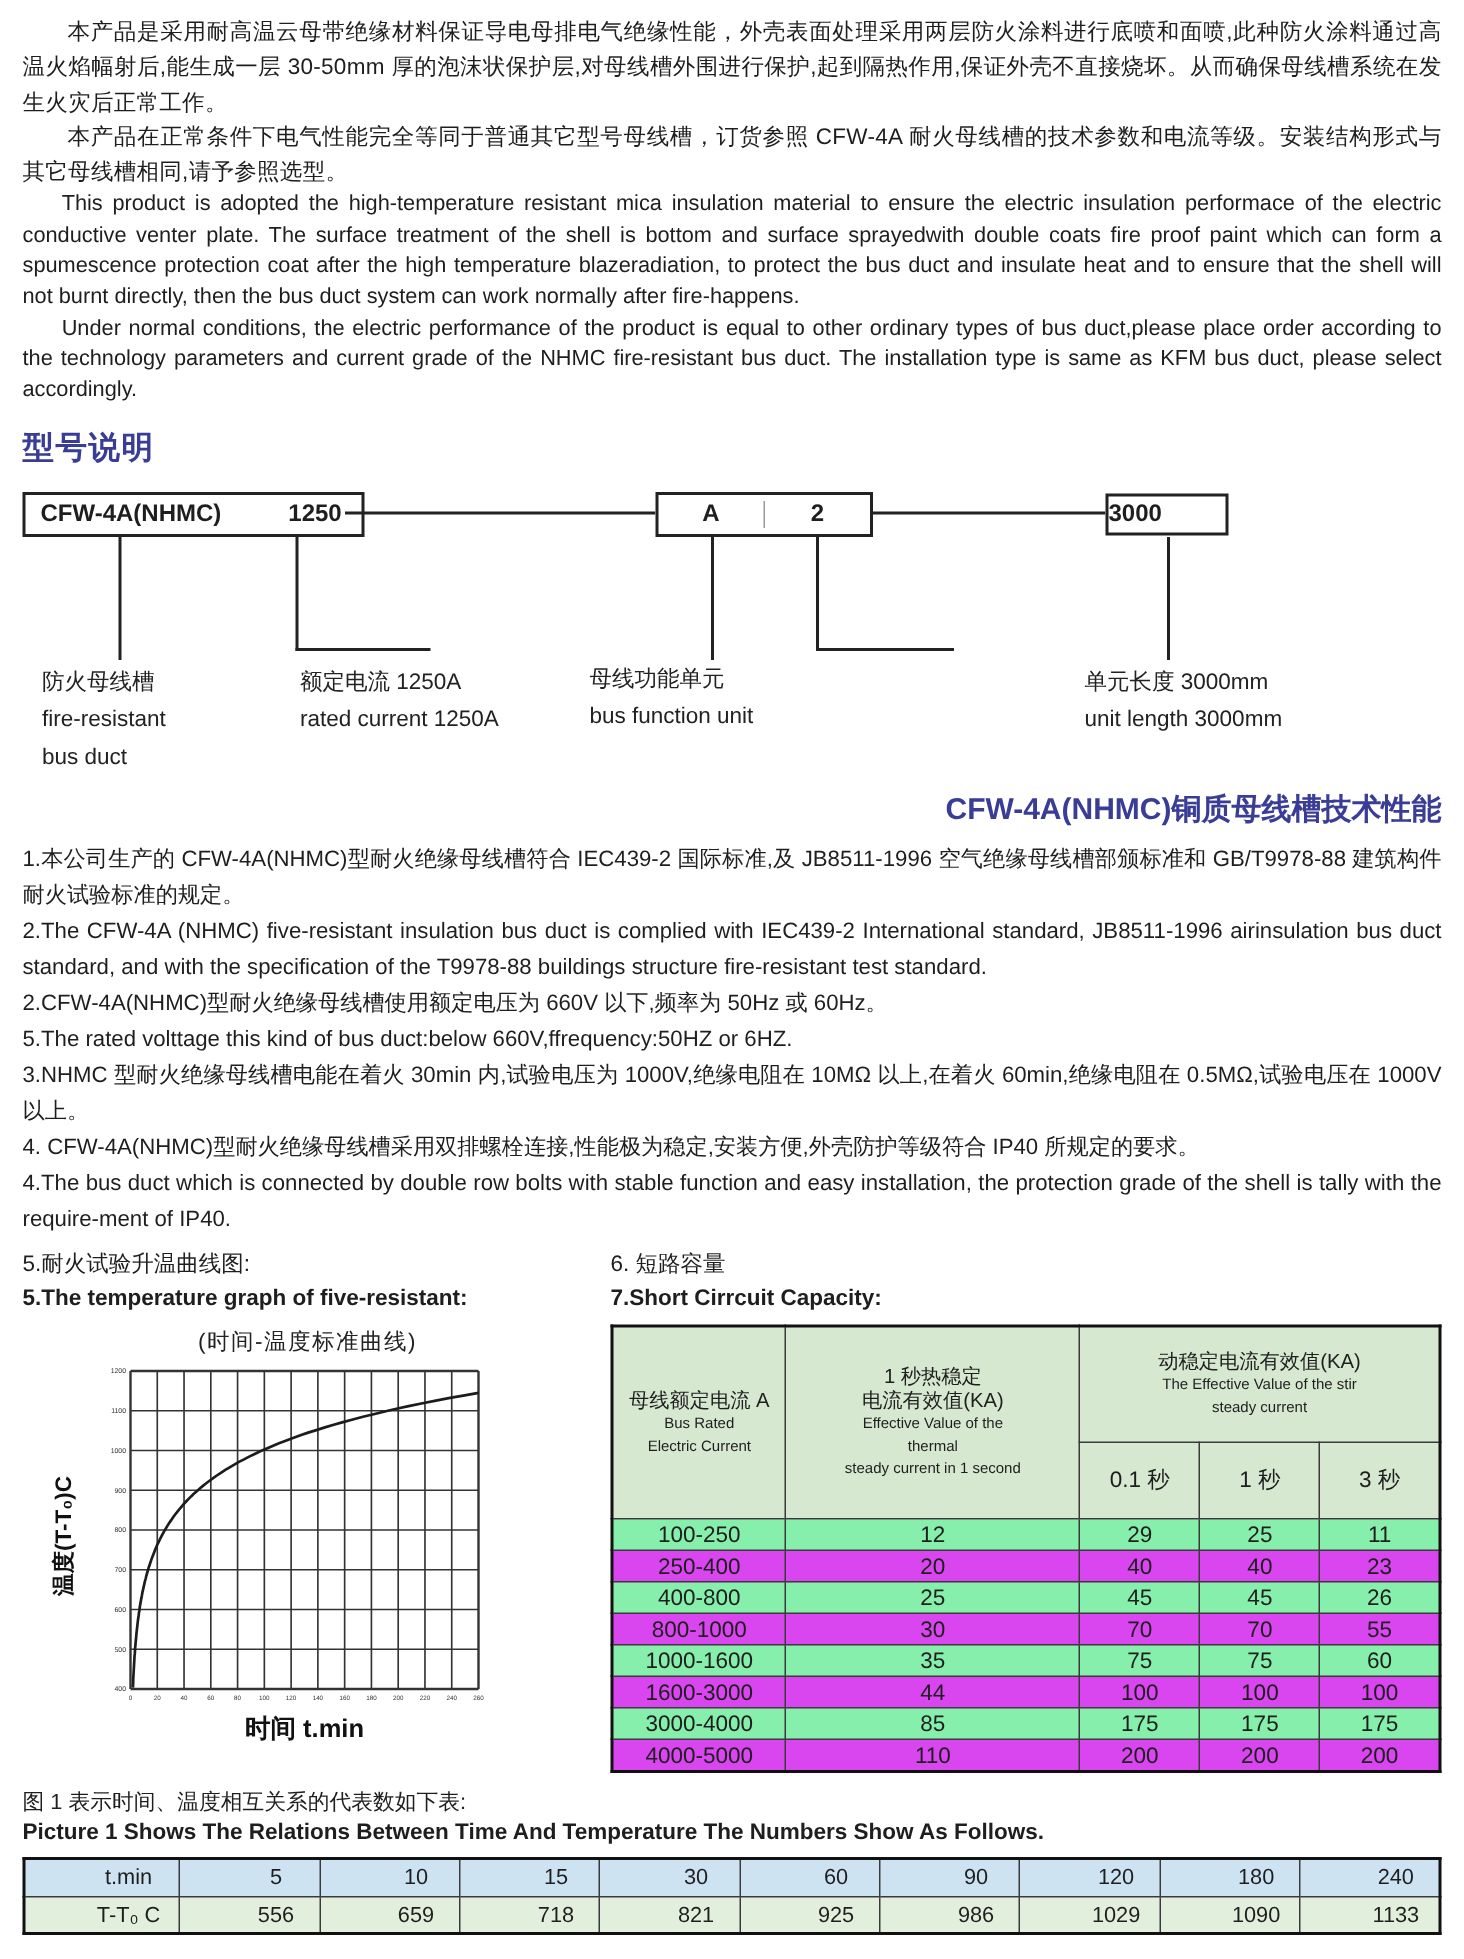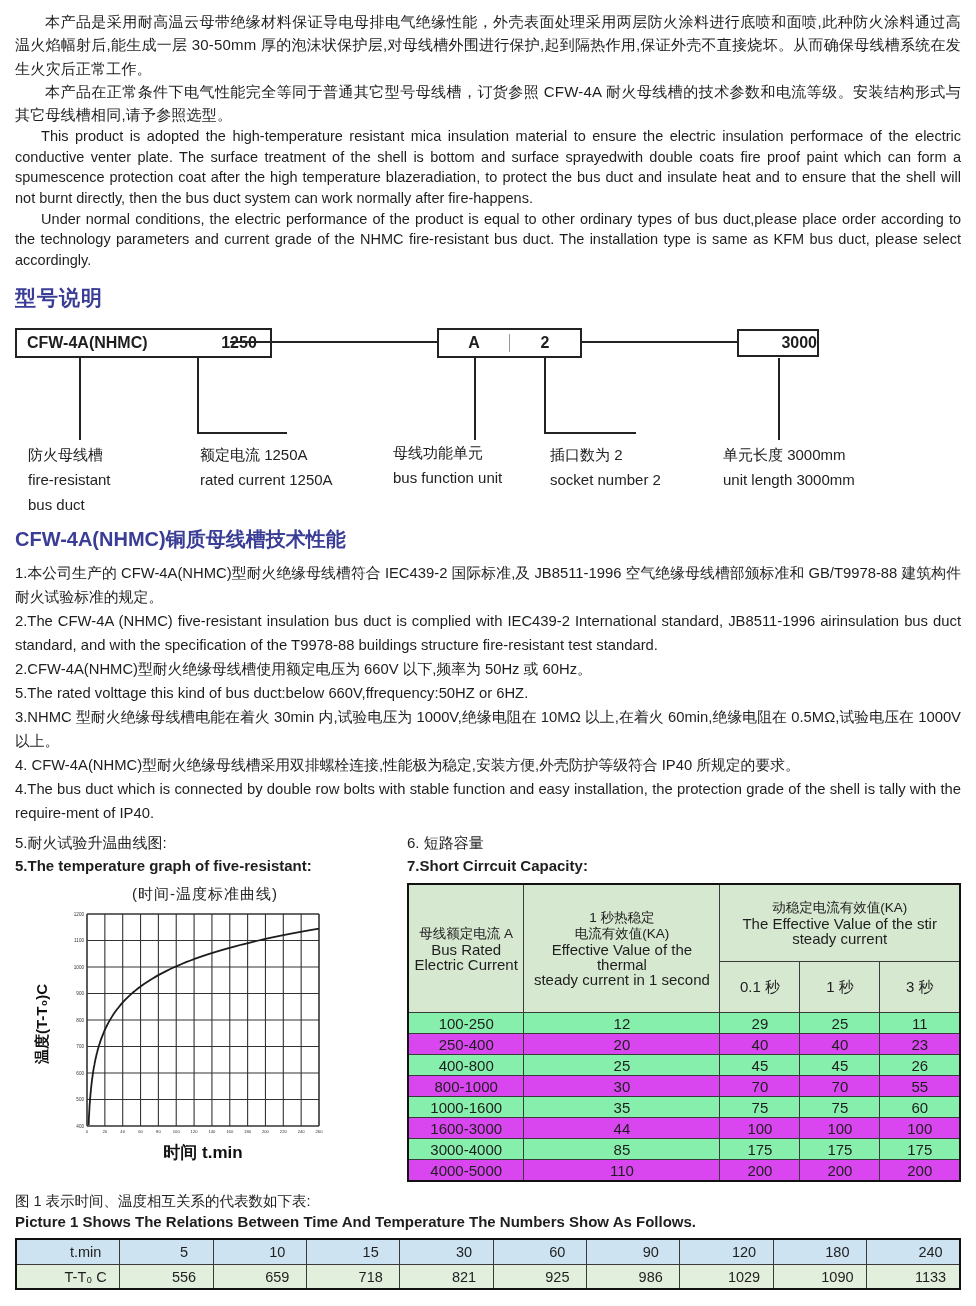--- a/index.html
+++ b/index.html
@@ -34,21 +34,21 @@
   .item5, .item6 { font-size:15px; line-height:23px; }
   .bold { font-weight:bold; }
   .chart-title { width:240px; margin:8px 0 0 70px; text-align:center; font-size:15px; color:#222; letter-spacing:1px; }
 
   
   .tbl-sc { border-collapse:collapse; width:100%; margin-top:6px; table-layout:fixed; }
   .tbl-sc th, .tbl-sc td { border:1px solid #3a3a3a; text-align:center; vertical-align:middle; }
   .tbl-sc { border:2px solid #111; }
   .tbl-sc thead th { background:#d7e8d1; font-weight:normal; padding:15px 1px; }
   .hl-zh { font-size:13.5px; line-height:16px; }
-  .hl-en { font-size:15px; line-height:15px; }
+  .hl-en { font-size:10px; line-height:15px; }
   .sub-sec { font-size:15px; line-height:20px; }
   .tbl-sc tbody td { font-size:15px; padding:1.5px 0; height:21px; }
   .tbl-sc .alt-blue td  { background:#86efac; }
   .tbl-sc .alt-green td { background:#d946ef; }
 
   
   .cap-zh { font-size:14.5px; margin-top:10px; }
   .cap-en { font-size:15px; font-weight:bold; margin-top:2px; }
   .tbl-bottom { border-collapse:collapse; width:100%; margin-top:8px; table-layout:fixed; border:2px solid #111; }
   .tbl-bottom td { border:1px solid #3a3a3a; text-align:center; font-size:14.5px; height:25px;padding-left:35px; }
@@ -66,35 +66,35 @@
 
   <p class="para-zh">本产品是采用耐高温云母带绝缘材料保证导电母排电气绝缘性能，外壳表面处理采用两层防火涂料进行底喷和面喷,此种防火涂料通过高温火焰幅射后,能生成一层 30-50mm 厚的泡沫状保护层,对母线槽外围进行保护,起到隔热作用,保证外壳不直接烧坏。从而确保母线槽系统在发生火灾后正常工作。</p>
   <p class="para-zh">本产品在正常条件下电气性能完全等同于普通其它型号母线槽，订货参照 CFW-4A 耐火母线槽的技术参数和电流等级。安装结构形式与其它母线槽相同,请予参照选型。</p>
   <p class="para-en">This product is adopted the high-temperature resistant mica insulation material to ensure the electric insulation performace of the electric conductive venter plate. The surface treatment of the shell is bottom and surface sprayedwith double coats fire proof paint which can form a spumescence protection coat after the high temperature blazeradiation, to protect the bus duct and insulate heat and to ensure that the shell will not burnt directly, then the bus duct system can work normally after fire-happens.</p>
   <p class="para-en">Under normal conditions, the electric performance of the product is equal to other ordinary types of bus duct,please place order according to the technology parameters and current grade of the NHMC fire-resistant bus duct. The installation type is same as KFM bus duct, please select accordingly.</p>
 
   <h2 class="sec-title">型号说明</h2>
 
   <div class="diagram">
 
-    <div class="mbox" style="left:0px; top:8px; width:257px; height:30px;">
+    <div class="mbox" style="left:0px; top:8px; width:228px; height:30px;">
       <span class="cell" style="flex:1; text-align:left; padding-left:10px;">CFW-4A(NHMC)</span>
       <span class="cell" style="width:62px;">1250</span>
     </div>
 
     <div class="conn" style="left:215px; top:21px; width:207px; height:2px;"></div>
 
     <div class="mbox" style="left:422px; top:8px; width:145px; height:30px;">
       <span class="cell" style="flex:1;">A</span>
       <span class="cell" style="flex:1; border-left:1px solid #999;">2</span>
     </div>
 
     <div class="conn" style="left:567px; top:21px; width:155px; height:2px;"></div>
 
-    <div class="mbox" style="left:722px; top:9px; width:82px; height:28px; justify-content:flex-end;">
+    <div class="mbox" style="left:722px; top:9px; width:82px; height:28px; justify-content:flex-start;">
       <span class="cell">3000</span>
     </div>
 
     <div class="lead-v" style="left:64px;  top:38px; height:82px;"></div>
     <div class="lead-v" style="left:182px; top:38px; height:76px;"></div>
     <div class="lead-h" style="left:182px; top:112px; width:90px;"></div>
     <div class="lead-v" style="left:459px; top:38px; height:82px;"></div>
     <div class="lead-v" style="left:529px; top:38px; height:76px;"></div>
     <div class="lead-h" style="left:529px; top:112px; width:92px;"></div>
     <div class="lead-v" style="left:763px; top:38px; height:82px;"></div>
@@ -105,31 +105,27 @@
       <div>bus duct</div>
     </div>
     <div class="dlabel" style="left:185px; top:122px;">
       <div>额定电流 1250A</div>
       <div>rated current 1250A</div>
     </div>
     <div class="dlabel" style="left:378px; top:120px;">
       <div>母线功能单元</div>
       <div>bus function unit</div>
     </div>
-    <div class="dlabel" style="left:535px; top:122px;">
-      <div>插口数为 2</div>
-      <div>socket number 2</div>
-    </div>
     <div class="dlabel" style="left:708px; top:122px;">
       <div>单元长度 3000mm</div>
       <div>unit length 3000mm</div>
     </div>
   </div>
 
-  <h2 class="sec-title" style="font-size:20px; letter-spacing:0;">CFW-4A(NHMC)铜质母线槽技术性能</h2>
+  <h2 class="sec-title" style="font-size:20px; letter-spacing:0;text-align:right;">CFW-4A(NHMC)铜质母线槽技术性能</h2>
   <p class="tech-item">1.本公司生产的 CFW-4A(NHMC)型耐火绝缘母线槽符合 IEC439-2 国际标准,及 JB8511-1996 空气绝缘母线槽部颁标准和 GB/T9978-88 建筑构件耐火试验标准的规定。</p>
   <p class="tech-item">2.The CFW-4A (NHMC) five-resistant insulation bus duct is complied with IEC439-2 International standard, JB8511-1996 airinsulation bus duct standard, and with the specification of the T9978-88 buildings structure fire-resistant test standard.</p>
   <p class="tech-item">2.CFW-4A(NHMC)型耐火绝缘母线槽使用额定电压为 660V 以下,频率为 50Hz 或 60Hz。</p>
   <p class="tech-item">5.The rated volttage this kind of bus duct:below 660V,ffrequency:50HZ or 6HZ.</p>
   <p class="tech-item">3.NHMC 型耐火绝缘母线槽电能在着火 30min 内,试验电压为 1000V,绝缘电阻在 10MΩ 以上,在着火 60min,绝缘电阻在 0.5MΩ,试验电压在 1000V 以上。</p>
   <p class="tech-item">4. CFW-4A(NHMC)型耐火绝缘母线槽采用双排螺栓连接,性能极为稳定,安装方便,外壳防护等级符合 IP40 所规定的要求。</p>
   <p class="tech-item">4.The bus duct which is connected by double row bolts with stable function and easy installation, the protection grade of the shell is tally with the require-ment of IP40.</p>
 
   <div class="cols">
     <div class="col-left">

